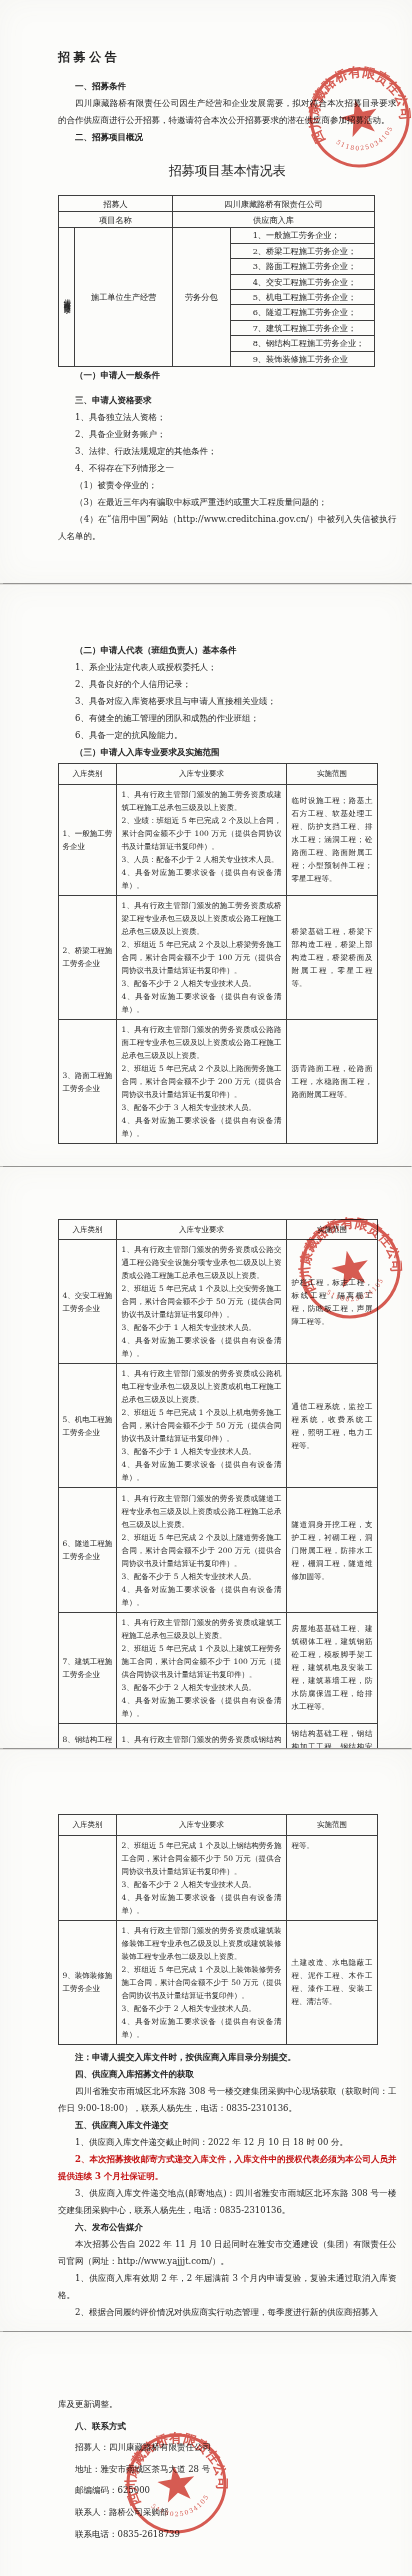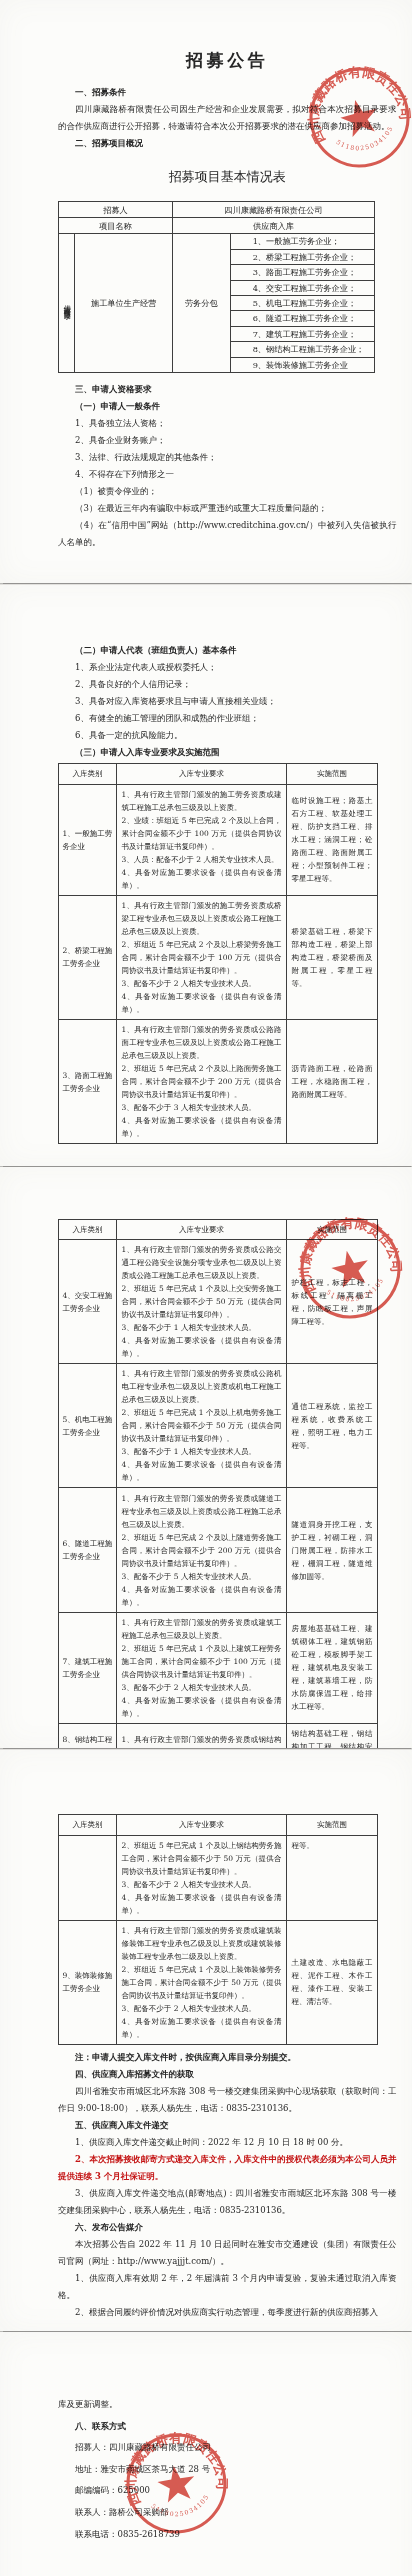--- a/index.html
+++ b/index.html
@@ -18,21 +18,21 @@
     margin-bottom:1.5px;
     box-shadow:0 0.5px 1px rgba(0,0,0,.35), inset 0 0 31px rgba(120,115,100,.05);
   }
   #p1{height:583px;padding:49px 15.5px 0 58px;}
   #p2{height:581px;padding:57px 15.5px 0 58px;}
   #p3{height:581px;padding:49px 15.5px 0 58px;}
   #p4{height:581px;padding:62px 15.5px 0 58px;}
   #p5{height:583px;padding:62px 15.5px 0 58px;}
 
   .title{
-    font-size:17px;font-weight:bold;text-align:center;
+    font-size:12px;font-weight:bold;
     letter-spacing:3.6px;margin:0 0 12.4px 0;
   }
   .line{
     font-size:8.5px;line-height:17px;margin:0;
     text-align:justify;text-indent:2em;
   }
   .h{font-weight:bold;}
   .red{color:#c41414;font-weight:bold;}
   .tcap{font-size:13px;line-height:17px;text-align:center;margin:16px;} .mt14{margin-top:7.2px;} .mt16{margin-top:8.2px;} .mt8{margin-top:4.1px;}
 
@@ -126,22 +126,22 @@
         </tr>
     <tr>
           <td class="li">8、钢结构工程施工劳务企业；</td>
         </tr>
     <tr>
           <td class="li">9、装饰装修施工劳务企业</td>
         </tr>
   </tbody>
     </table>
 
+  <div class="line h">（一）申请人一般条件</div>
   <div class="line h mt16">三、申请人资格要求</div>
-  <div class="line h">（一）申请人一般条件</div>
   <div class="line">1、具备独立法人资格；</div>
   <div class="line">2、具备企业财务账户；</div>
   <div class="line">3、法律、行政法规规定的其他条件；</div>
   <div class="line">4、不得存在下列情形之一</div>
   <div class="line">（1）被责令停业的；</div>
   <div class="line">（3）在最近三年内有骗取中标或严重违约或重大工程质量问题的；</div>
   <div class="line">（4）在“信用中国”网站（http://www.creditchina.gov.cn/）中被列入失信被执行人名单的。</div>
 
   <svg class="seal" id="seal1" viewBox="0 0 200 200">
     <circle cx="100" cy="100" r="94" fill="none" stroke="#d4453b" stroke-width="6"></circle>

